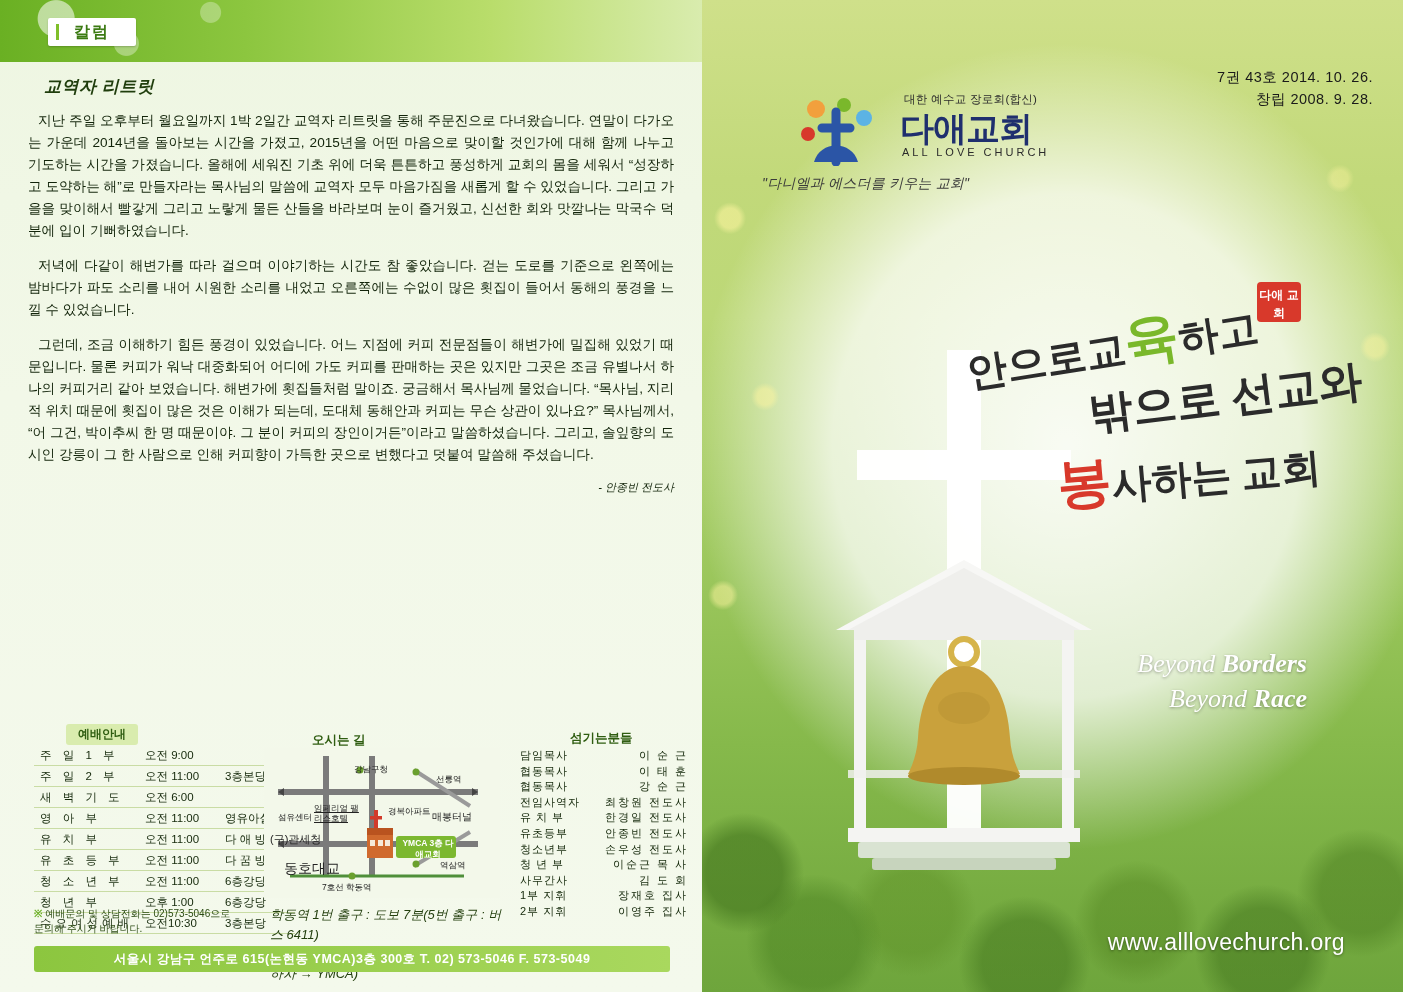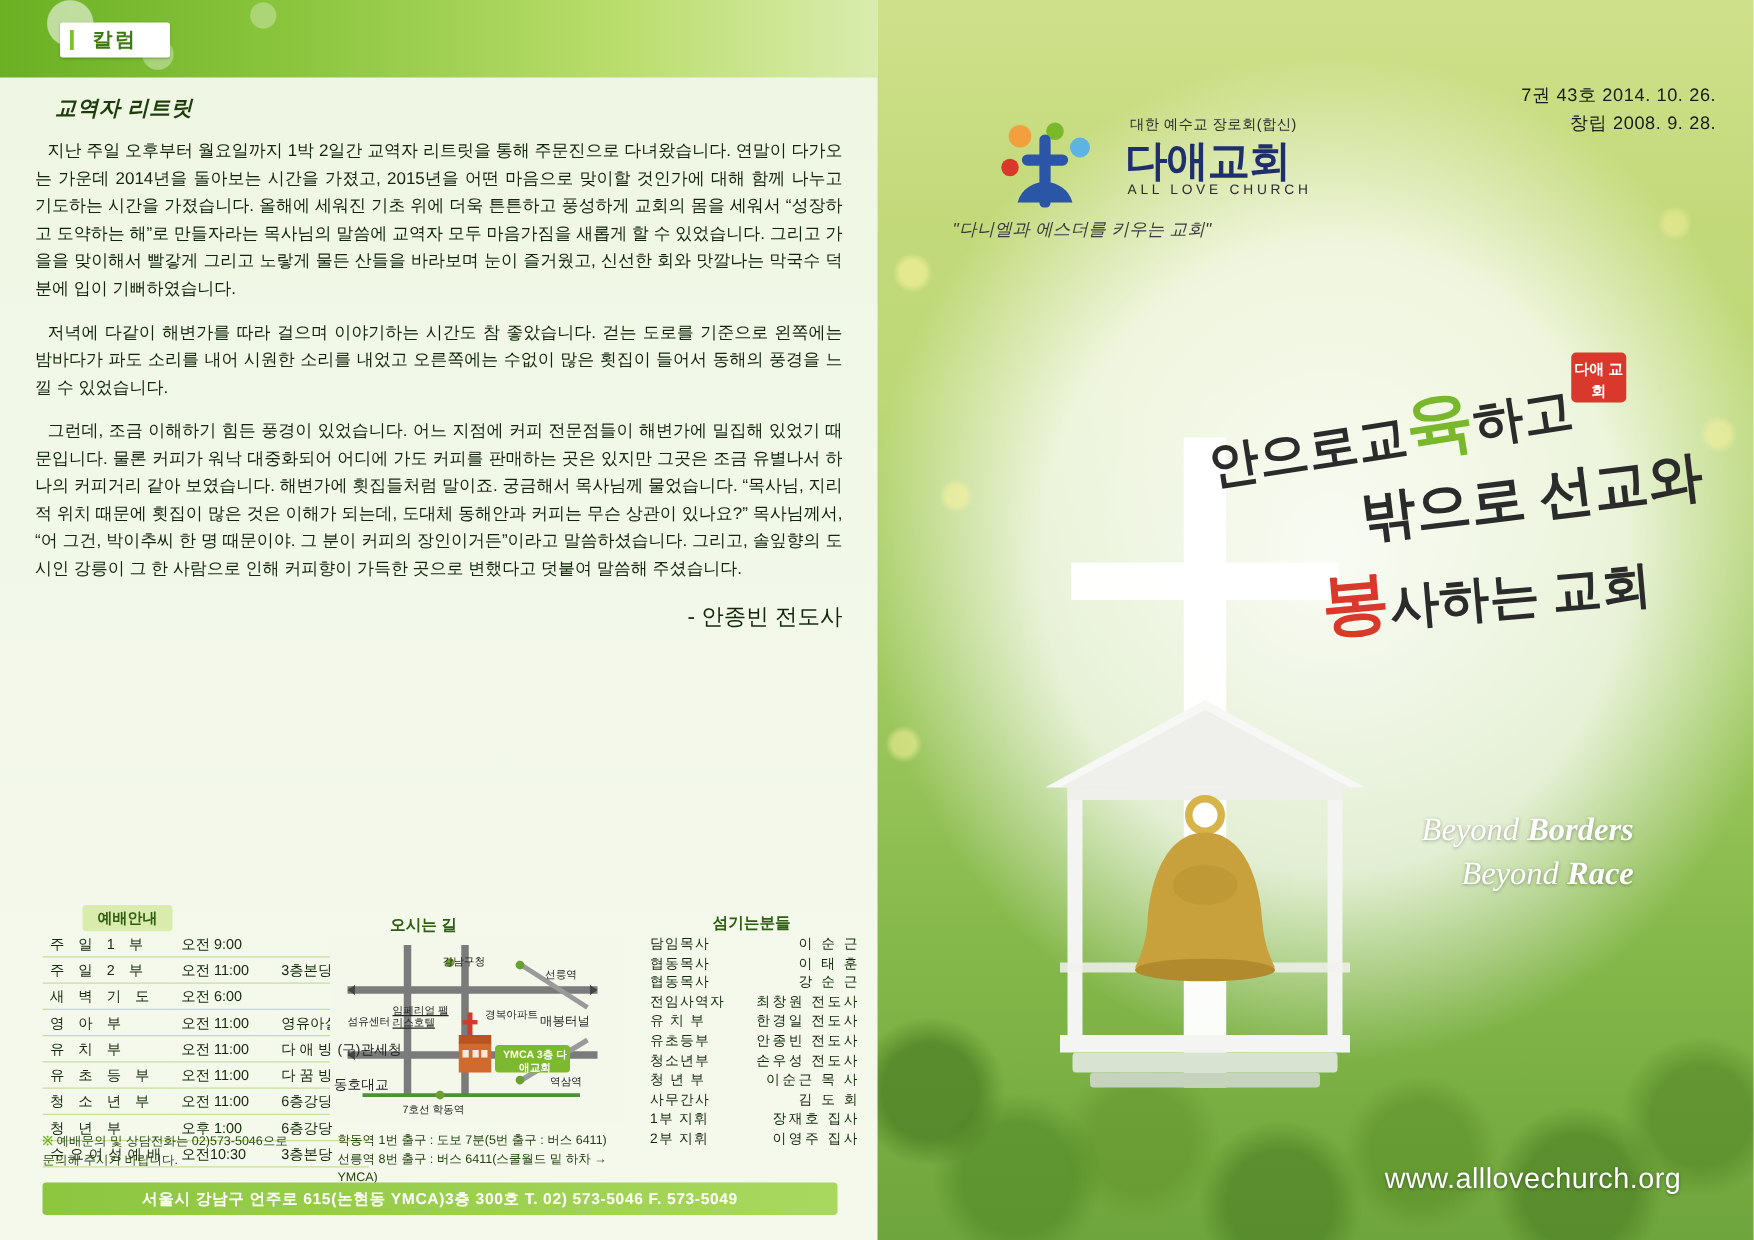--- a/index.html
+++ b/index.html
@@ -43,21 +43,21 @@
     position:absolute;left:44px;top:75px;
     font-size:17px;font-weight:bold;font-style:italic;color:#1f3d0c;
     letter-spacing:.5px;
   }
   .article-body{
     position:absolute;left:28px;top:110px;width:646px;
     font-size:13.6px;line-height:1.62;color:#12240a;text-align:justify;
   }
   .article-body p{margin:0 0 13px 0;text-indent:10px;}
   .article-sign{
-    margin-top:2px;text-align:right;text-indent:0;font-size:18px;color:#12240a;
+    margin-top:2px;text-align:right;text-indent:0;font-size:11px;color:#12240a;font-style:italic;
   }
 
   
   .info-head{
     position:absolute;font-size:12px;font-weight:bold;color:#2f5d11;
     background:#d9ecae;border-radius:3px;padding:2px 12px;margin-left:28px;
   }
   .worship-head{left:38px;top:724px;}
   .way-head{left:272px;top:730px;background:transparent;color:#2f5d11;font-size:12.5px;}
   .people-head{left:530px;top:728px;background:transparent;color:#2f5d11;font-size:12.5px;}
@@ -77,21 +77,21 @@
     position:absolute;left:34px;top:907px;width:230px;font-size:10px;color:#2a4a12;line-height:1.45;
   }
   .worship-note .dot{color:#6ab023;font-weight:bold;}
 
   
   .map-box{
     position:absolute;left:264px;top:748px;width:236px;height:150px;
   }
   .map-svg{position:absolute;left:0;top:0;}
   .map-note{
-    position:absolute;left:270px;top:905px;width:240px;font-size:10px;color:#24400f;line-height:1.5;
+    position:absolute;left:270px;top:905px;width:240px;font-size:13px;color:#24400f;line-height:1.5;font-style:italic;
   }
 
   
   .staff{
     position:absolute;left:520px;top:748px;width:168px;
     font-size:11px;color:#14280a;line-height:1.42;
   }
   .staff-row{display:flex;justify-content:space-between;}
   .staff-row .role{letter-spacing:1px;}
   .staff-row .name{letter-spacing:2px;}
@@ -290,21 +290,21 @@
         <polygon points="214,44 208,40 208,48" fill="#444"></polygon>
         <polygon points="14,96 20,92 20,100" fill="#444"></polygon>
       </svg>
       <div style="position:absolute;left:90px;top:16px;font-size:8.5px;color:#222;">강남구청</div>
       <div style="position:absolute;left:50px;top:55px;font-size:8.5px;color:#222;width:46px;line-height:1.2;text-decoration:underline;">임페리얼 팰리스호텔</div>
       <div style="position:absolute;left:124px;top:58px;font-size:8.5px;color:#222;">경복아파트</div>
       <div style="position:absolute;left:172px;top:26px;font-size:8.5px;color:#222;">선릉역</div>
       <div style="position:absolute;left:168px;top:62px;font-size:10px;color:#222;">매봉터널</div>
       <div style="position:absolute;left:14px;top:64px;font-size:8.5px;color:#222;">섬유센터</div>
       <div style="position:absolute;left:6px;top:84px;font-size:11px;color:#222;">(구)관세청</div>
-      <div style="position:absolute;left:3px;top:112px;font-size:11px;color:#222;">동호대교</div>
+      <div style="position:absolute;left:20px;top:112px;font-size:14px;color:#222;">동호대교</div>
       <div style="position:absolute;left:176px;top:112px;font-size:8.5px;color:#222;">역삼역</div>
       <div style="position:absolute;left:58px;top:134px;font-size:8.5px;color:#222;">7호선 학동역</div>
       <div style="position:absolute;left:136px;top:90px;font-size:8.5px;color:#fff;font-weight:bold;line-height:1.3;width:56px;text-align:center;">YMCA 3층 다애교회</div>
     </div>
     <div class="map-note">
       <div>학동역 1번 출구 : 도보 7분(5번 출구 : 버스 6411)</div>
       <div>선릉역 8번 출구 : 버스 6411(스쿨월드 밑 하차 → YMCA)</div>
     </div>
 
     <div class="info-head people-head">섬기는분들</div>

